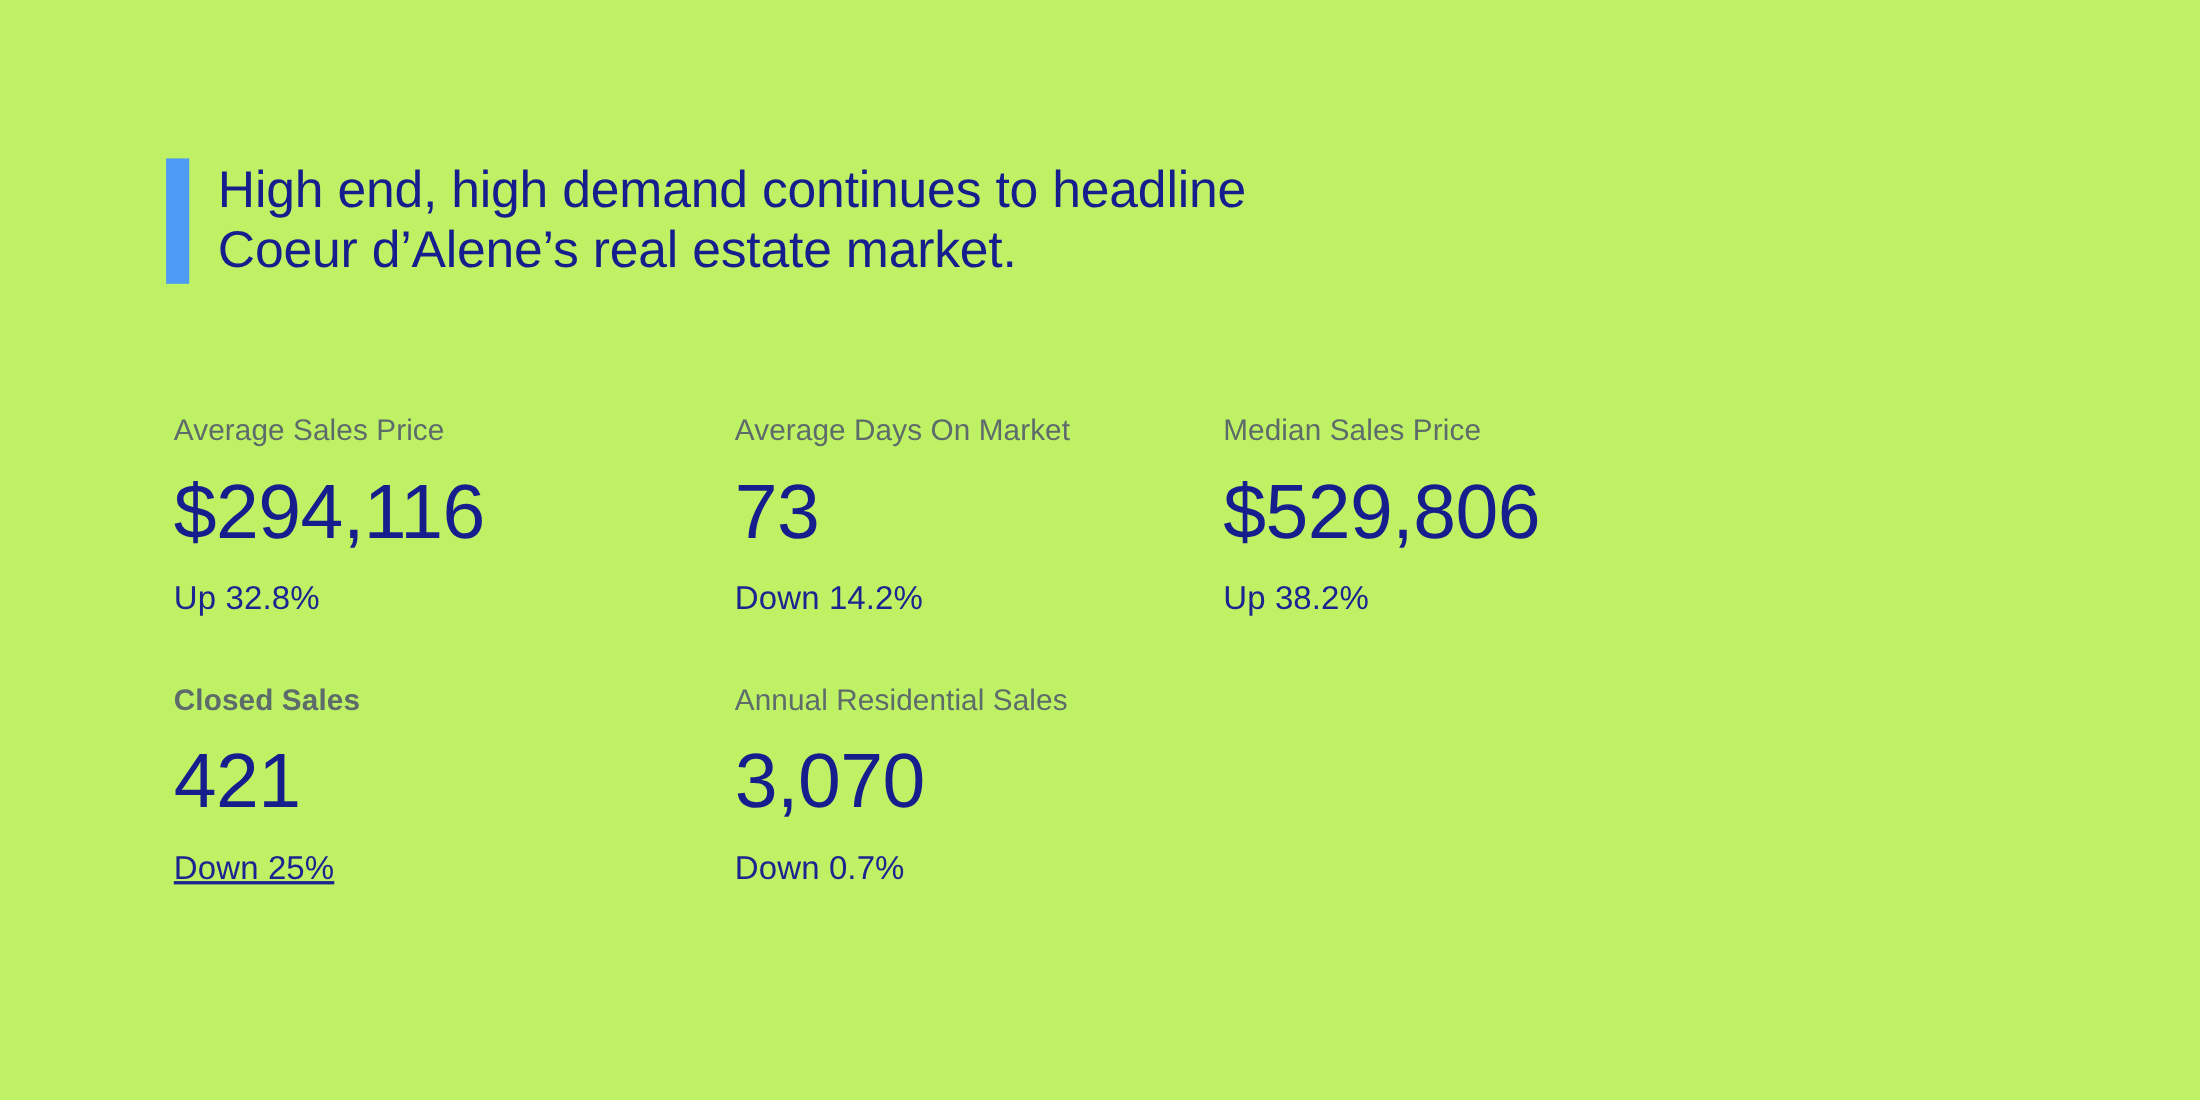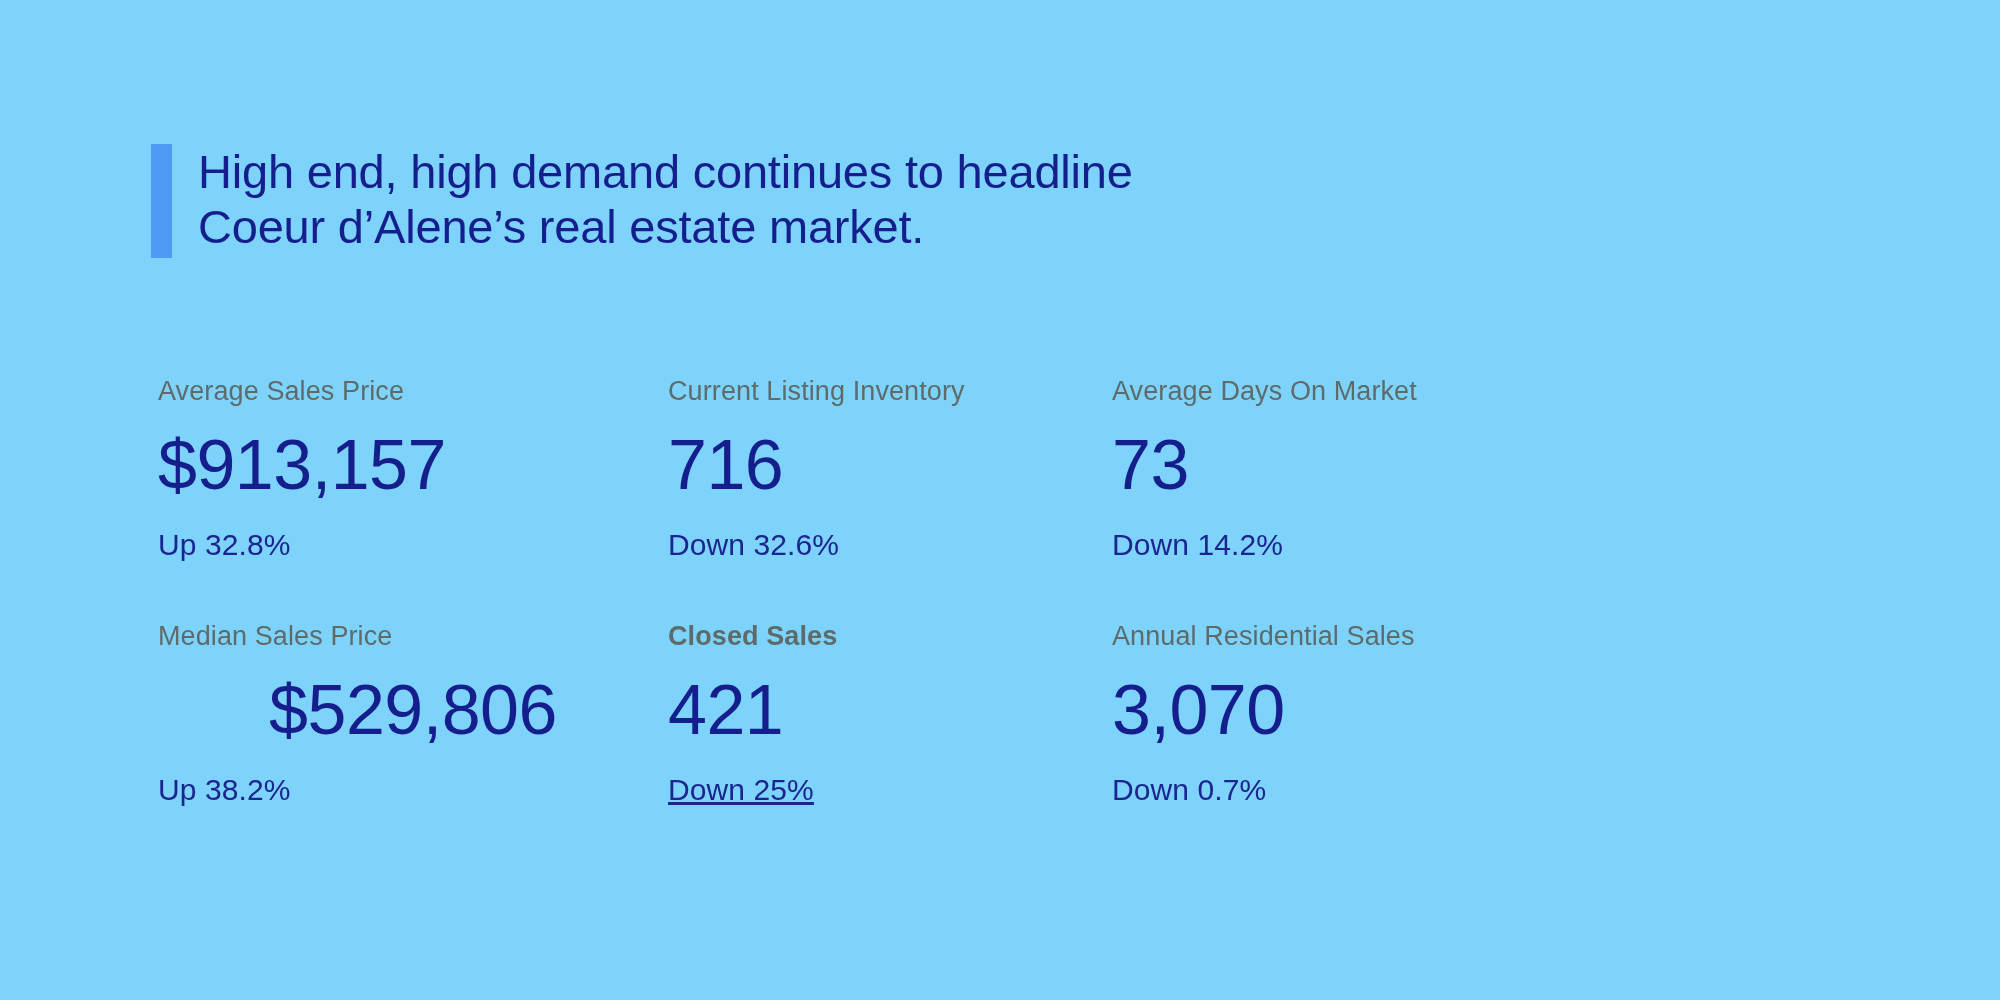--- a/index.html
+++ b/index.html
@@ -92,51 +92,46 @@
     line-height: 1;
     font-weight: 400;
     letter-spacing: 0.1px;
     margin: 0;
     padding-top: 30px;
   }
 </style>
 </head>
 <body style="background: rgb(253, 253, 253);">
 
-<div id="stage" style="background: #7dd3fc;">
+<div id="stage" style="background: #bef264;">
 
   <div class="headline-block">
     <div class="accent-bar" style="background: rgb(77, 155, 245);"></div>
     <h1 class="headline" style="color: rgb(20, 30, 140);">High end, high demand continues to headline
 Coeur d’Alene’s real estate market.</h1>
   </div>
 
   <div class="stats-grid">
 
     <div class="stat-cell">
       <span class="stat-label" style="color: rgb(94, 107, 107);">Average Sales Price</span>
-      <span class="stat-value" style="color: rgb(20, 30, 140);">$913,157</span>
+      <span class="stat-value" style="color: rgb(20, 30, 140);">$294,116</span>
       <span class="stat-change" style="color: rgb(27, 37, 144);">Up 32.8%</span>
     </div>
 
-    <div class="stat-cell">
-      <span class="stat-label" style="color: rgb(94, 107, 107);">Current Listing Inventory</span>
-      <span class="stat-value" style="color: rgb(20, 30, 140);">716</span>
-      <span class="stat-change" style="color: rgb(27, 37, 144);">Down 32.6%</span>
-    </div>
 
     <div class="stat-cell">
       <span class="stat-label" style="color: rgb(94, 107, 107);">Average Days On Market</span>
       <span class="stat-value" style="color: rgb(20, 30, 140);">73</span>
       <span class="stat-change" style="color: rgb(27, 37, 144);">Down 14.2%</span>
     </div>
 
     <div class="stat-cell">
       <span class="stat-label" style="color: rgb(94, 107, 107);">Median Sales Price</span>
-      <span class="stat-value" style="color: rgb(20, 30, 140); text-align: center;">$529,806</span>
+      <span class="stat-value" style="color: rgb(20, 30, 140);">$529,806</span>
       <span class="stat-change" style="color: rgb(27, 37, 144);">Up 38.2%</span>
     </div>
 
     <div class="stat-cell">
       <span class="stat-label" style="color: rgb(94, 107, 107); font-weight: bold;">Closed Sales</span>
       <span class="stat-value" style="color: rgb(20, 30, 140);">421</span>
       <span class="stat-change" style="color: rgb(27, 37, 144); text-decoration: underline;">Down 25%</span>
     </div>
 
     <div class="stat-cell">

